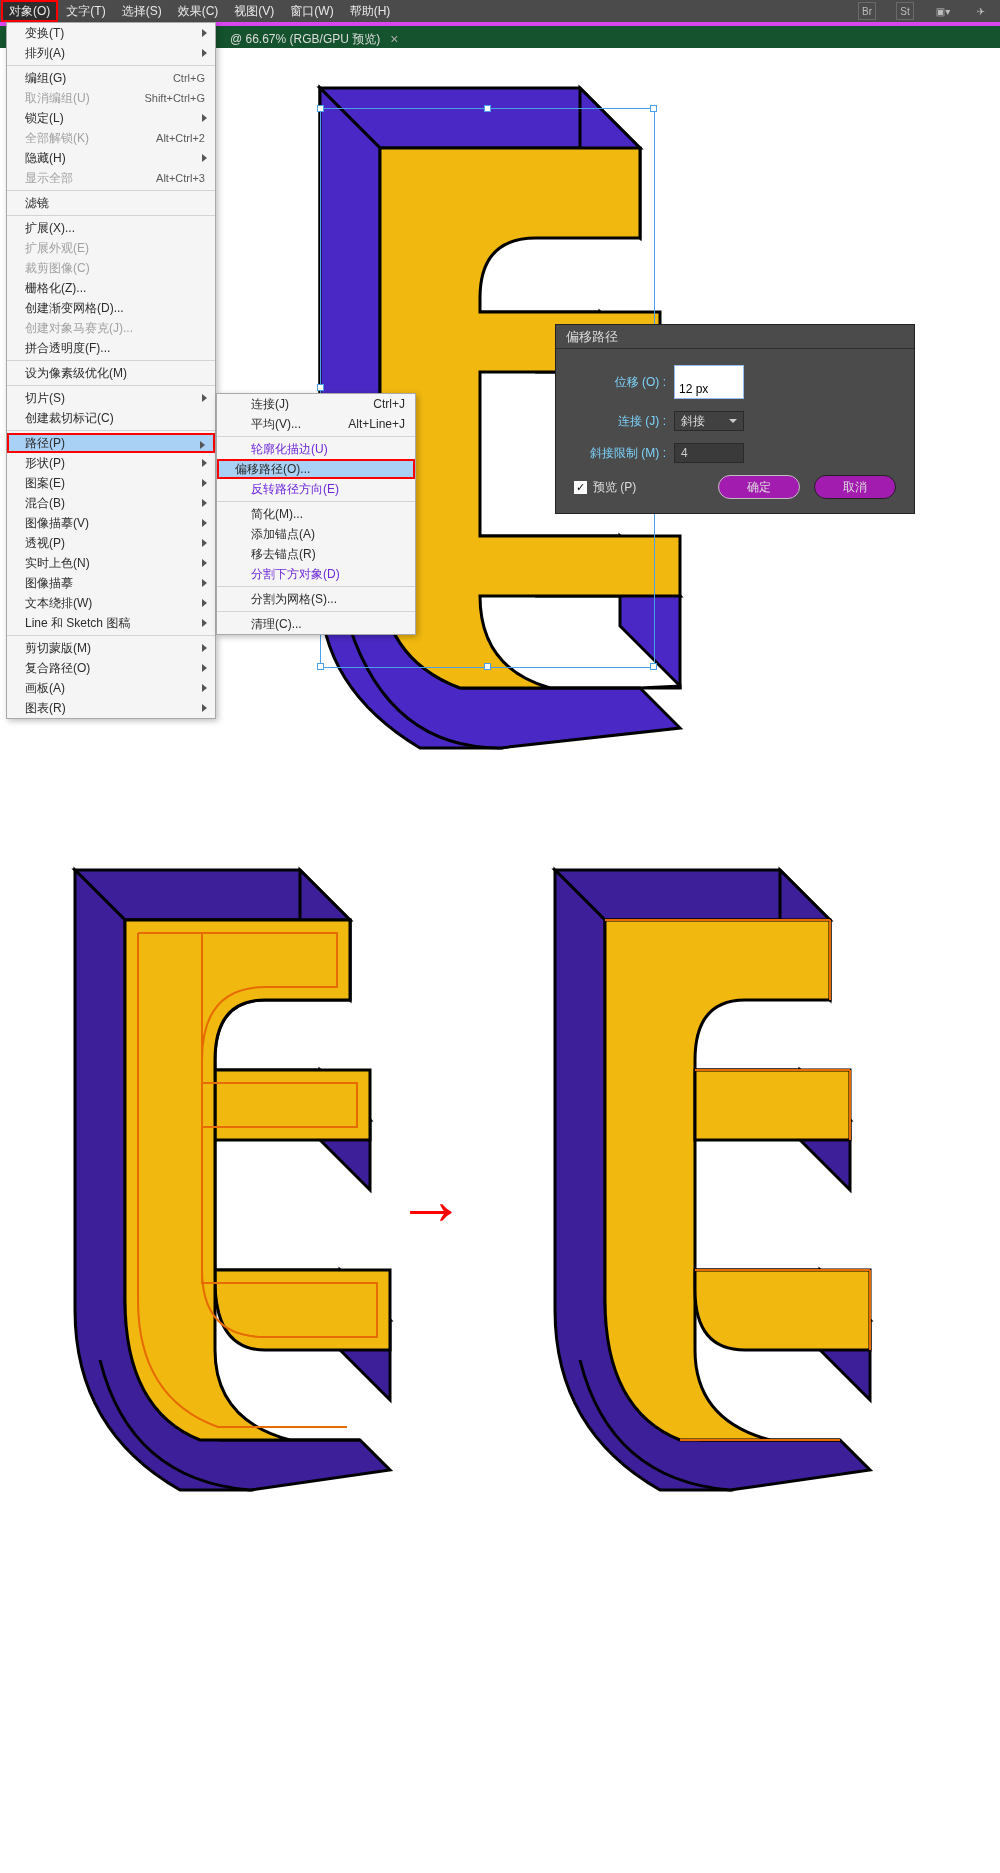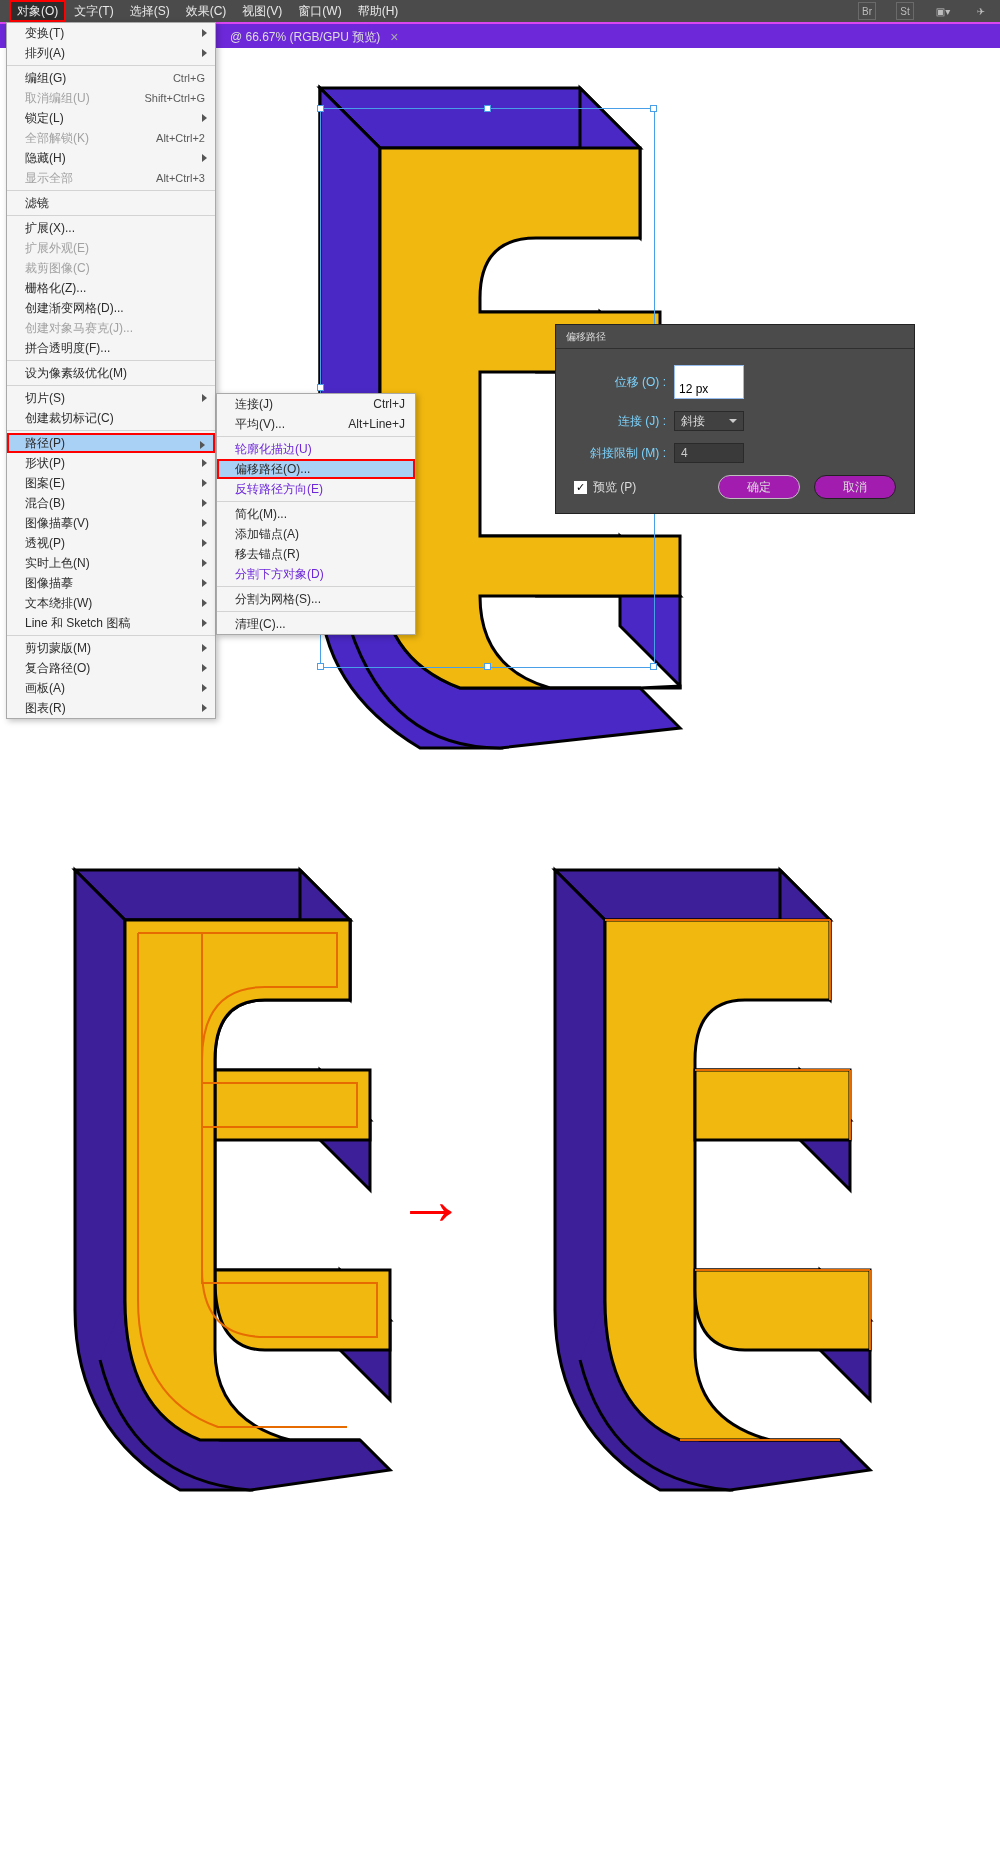--- a/index.html
+++ b/index.html
@@ -1,47 +1,47 @@
 <!DOCTYPE html>
 <html><head>
 <meta charset="utf-8">
 <style>
   * { box-sizing: border-box; margin: 0; padding: 0; font-family: "Microsoft YaHei", Arial, sans-serif; }
   body { width: 1000px; background: #fff; }
   .top-wrap { position: relative; width: 1000px; height: 760px; background: #fff; }
   
-  .menubar { position:absolute; left:0; top:0; width:100%; height:22px; background:#4b4b4b; display:flex; align-items:center; padding-left:9px; font-size:12px; color:#e8e8e8; }
+  .menubar { position:absolute; left:0; top:0; width:100%; height:22px; background:#4b4b4b; display:flex; align-items:center; padding-left:1px; font-size:12px; color:#e8e8e8; }
   .menubar .mitem { padding:2px 8px; height:22px; line-height:18px; cursor:default; }
   .menubar .mitem.active { background:#2d2d2d; border:2px solid red; padding:0 6px; }
   .menubar .icons { margin-left:auto; display:flex; gap:20px; padding-right:10px; color:#bdbdbd; font-size:12px;}
   .menubar .icons .ic{ width:18px;height:18px;display:flex;align-items:center;justify-content:center;border:1px solid #6a6a6a;color:#bdbdbd;font-size:10px;}
   .menubar .icons .plain{ border:none; }
   
-  .tabbar { position:absolute; left:0; top:22px; width:100%; height:26px; background:#6d28d9; border-top:2px solid #d946ef; }
+  .tabbar { position:absolute; left:0; top:22px; width:100%; height:26px; background:#14532d; border-top:4px solid #d946ef; }
   .tabbar .tab { position:absolute; left:220px; top:0; height:26px; display:flex; align-items:center; color:#ddd; font-size:12px; padding:0 10px; }
   .tabbar .tab .close { margin-left:10px; color:#aaa; font-size:14px; cursor:default;}
   
   .dropdown { position:absolute; left:6px; top:22px; width:210px; background:#f5f5f5; border:1px solid #a9a9a9; box-shadow:2px 2px 6px rgba(0,0,0,0.25); font-size:12px; color:#2c2c2c; }
   .dropdown .row { display:flex; align-items:center; justify-content:space-between; padding:3px 10px 3px 18px; height:20px; cursor:default; position:relative;}
   .dropdown .row.disabled { color:#a2a2a2; }
   .dropdown .row .shortcut { color:#5a5a5a; font-size:11px; }
   .dropdown .row.hasarrow::after{ content:""; position:absolute; right:8px; top:6px; border-left:5px solid #555; border-top:4px solid transparent; border-bottom:4px solid transparent;}
   .dropdown .row.highlight { background:#a9d0f5; }
   .dropdown .row.boxed { border:2px solid red; padding:1px 8px 1px 16px; }
   .dropdown hr { border:none; border-top:1px solid #d3d3d3; margin:2px 0;}
   
   .submenu { position:absolute; left:216px; top:393px; width:200px; background:#f5f5f5; border:1px solid #a9a9a9; box-shadow:2px 2px 6px rgba(0,0,0,0.25); font-size:12px; color:#2c2c2c;}
-  .submenu .row { display:flex; align-items:center; justify-content:space-between; padding:3px 10px 3px 18px; height:20px; cursor:default;}
+  .submenu .row { display:flex; align-items:center; justify-content:space-between; padding:3px 10px 3px 34px; height:20px; cursor:default;}
   .submenu .row.disabled{ color:#6d28d9;}
   .submenu .row.highlight { background:#a9d0f5; }
   .submenu .row.boxed { border:2px solid red; padding:1px 8px 1px 16px; }
   .submenu hr { border:none; border-top:1px solid #d3d3d3; margin:2px 0;}
   
   .dialog { position:absolute; left:555px; top:324px; width:360px; background:#4b4b4b; border:1px solid #222; font-size:12px; color:#ddd;}
-  .dialog .titlebar{ height:24px; background:#4b4b4b; border-bottom:1px solid #2f2f2f; display:flex; align-items:center; padding-left:10px; font-size:10px;}
+  .dialog .titlebar{ height:24px; background:#4b4b4b; border-bottom:1px solid #2f2f2f; display:flex; align-items:center; padding-left:10px; font-size:13px;}
   .dialog .body{ padding:16px 18px 14px 18px;}
   .dialog .frow{ display:flex; align-items:center; margin-bottom:12px;}
   .dialog .flabel{ width:92px; text-align:right; margin-right:8px; color:#7dd3fc;}
   .dialog .finput{ background:#fff; color:#000; border:1px solid #96bced; height:20px; width:70px; padding:16px 4px; font-size:12px;}
   .dialog .fselect{ background:#414141; color:#ddd; border:1px solid #2a2a2a; height:20px; width:70px; padding:0 6px; display:flex; align-items:center; justify-content:space-between;}
   .dialog .fselect::after{content:"";border-top:4px solid #ccc;border-left:4px solid transparent;border-right:4px solid transparent;}
   .dialog .fnum{ background:#3a3a3a; color:#ccc; border:1px solid #2a2a2a; height:20px; width:70px; padding:0 6px; display:flex; align-items:center;}
   .dialog .buttons{ display:flex; align-items:center; gap:14px; margin-top:10px; justify-content:flex-end;}
   .dialog .checkbox{ display:flex; align-items:center; gap:6px; margin-right:auto;}
   .dialog .checkbox .box{width:13px;height:13px;background:#fff;display:flex;align-items:center;justify-content:center;color:#000;font-size:11px;}

